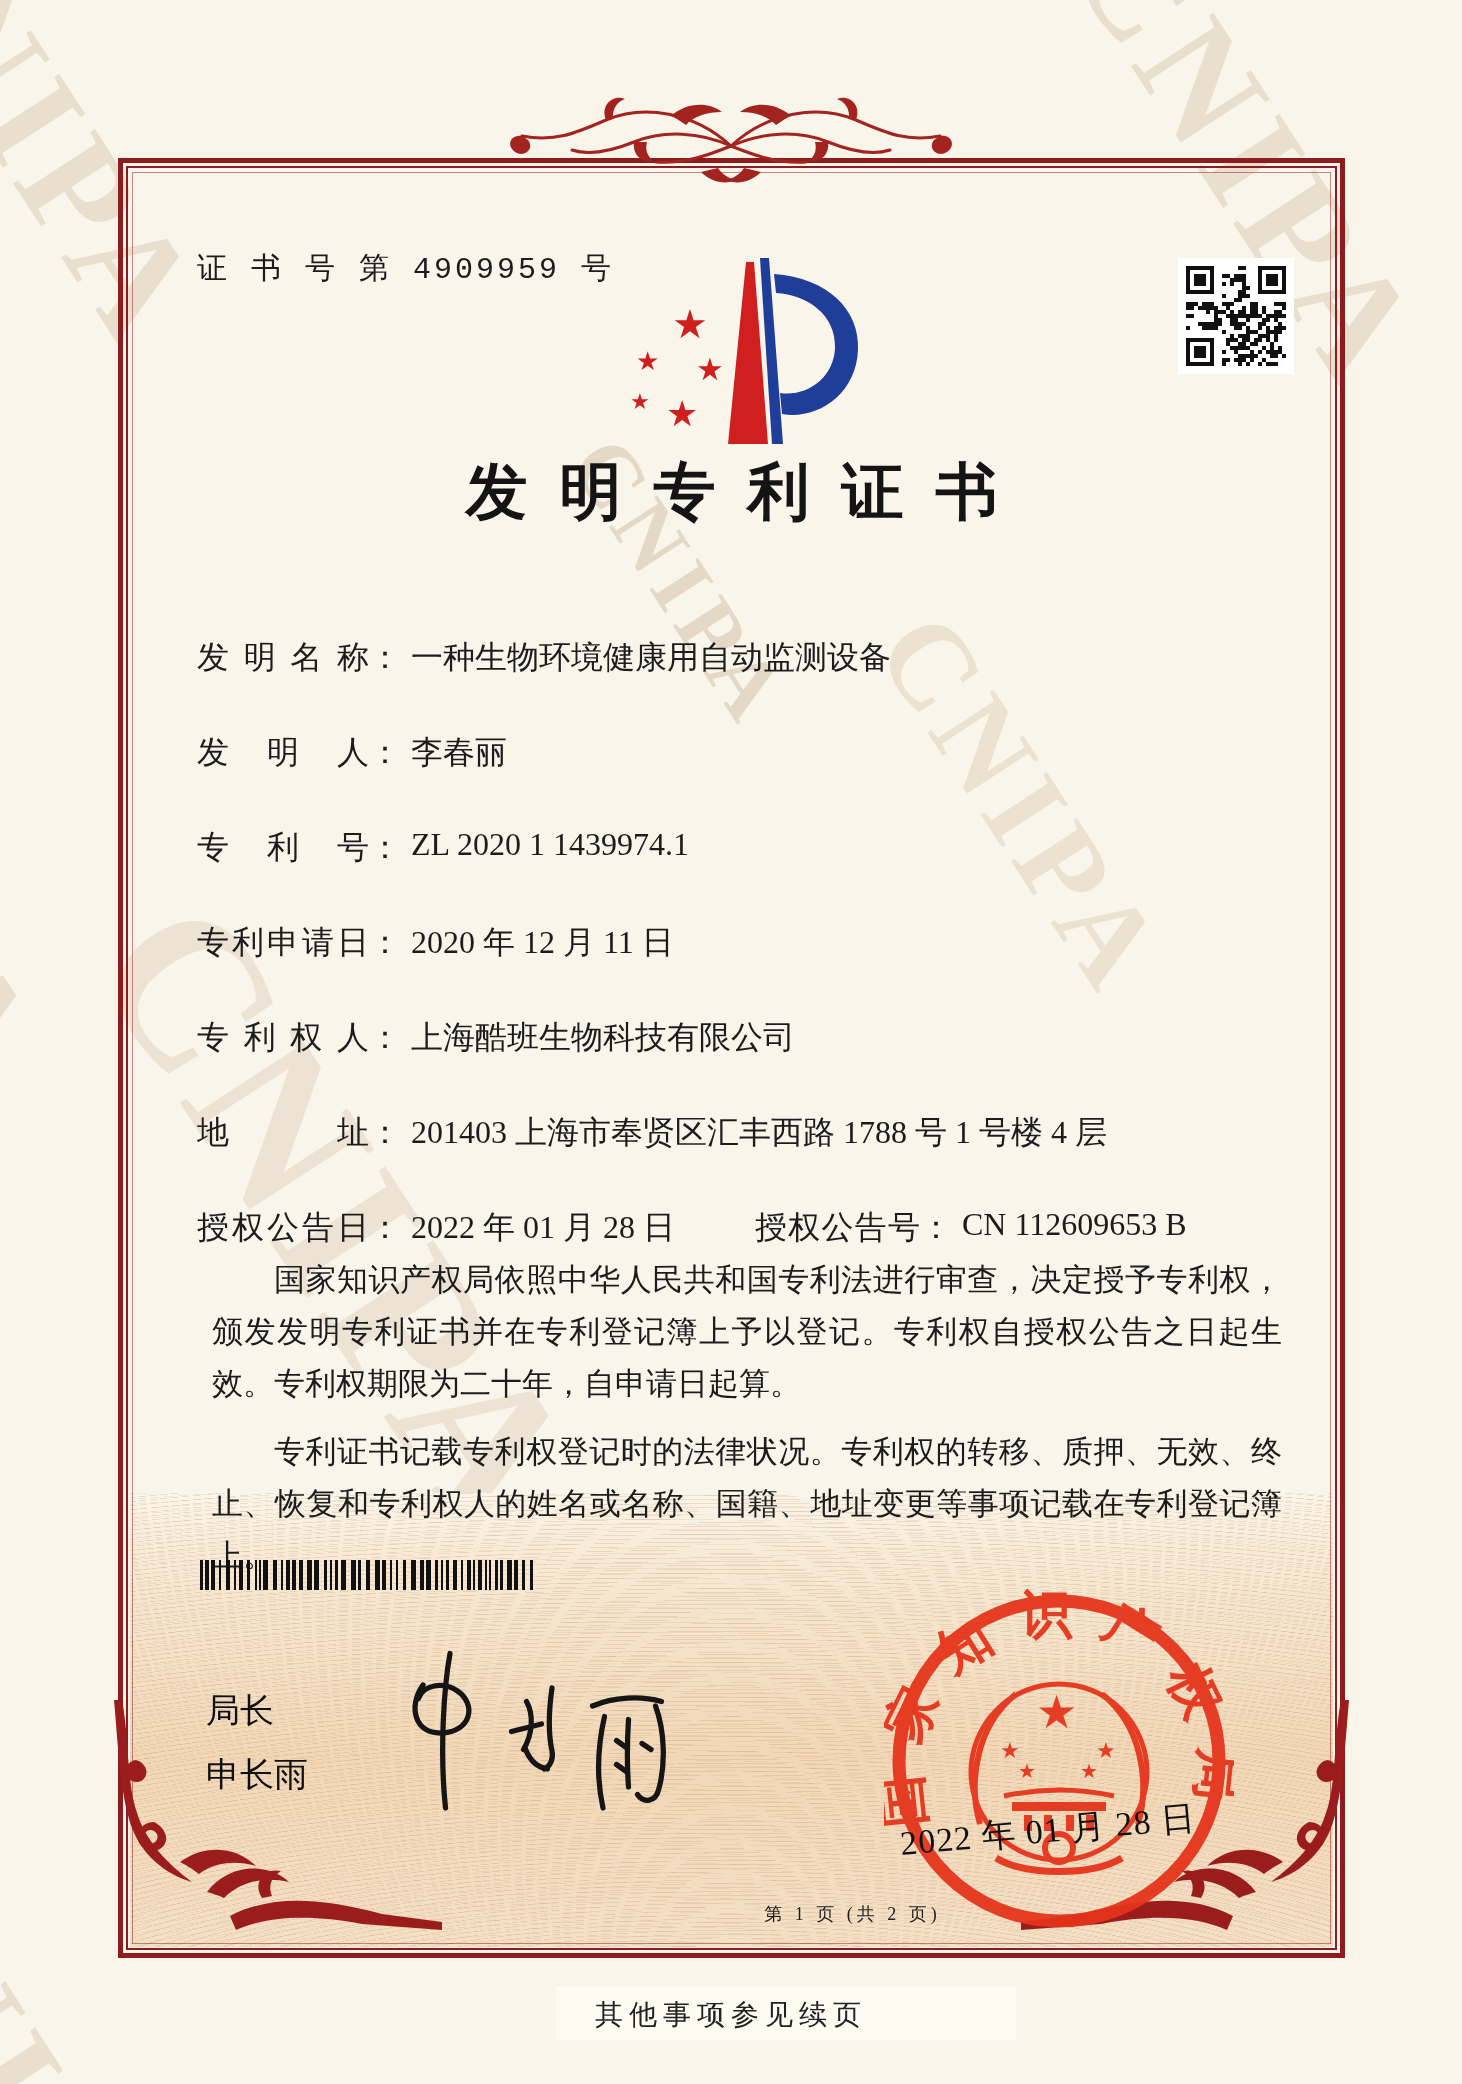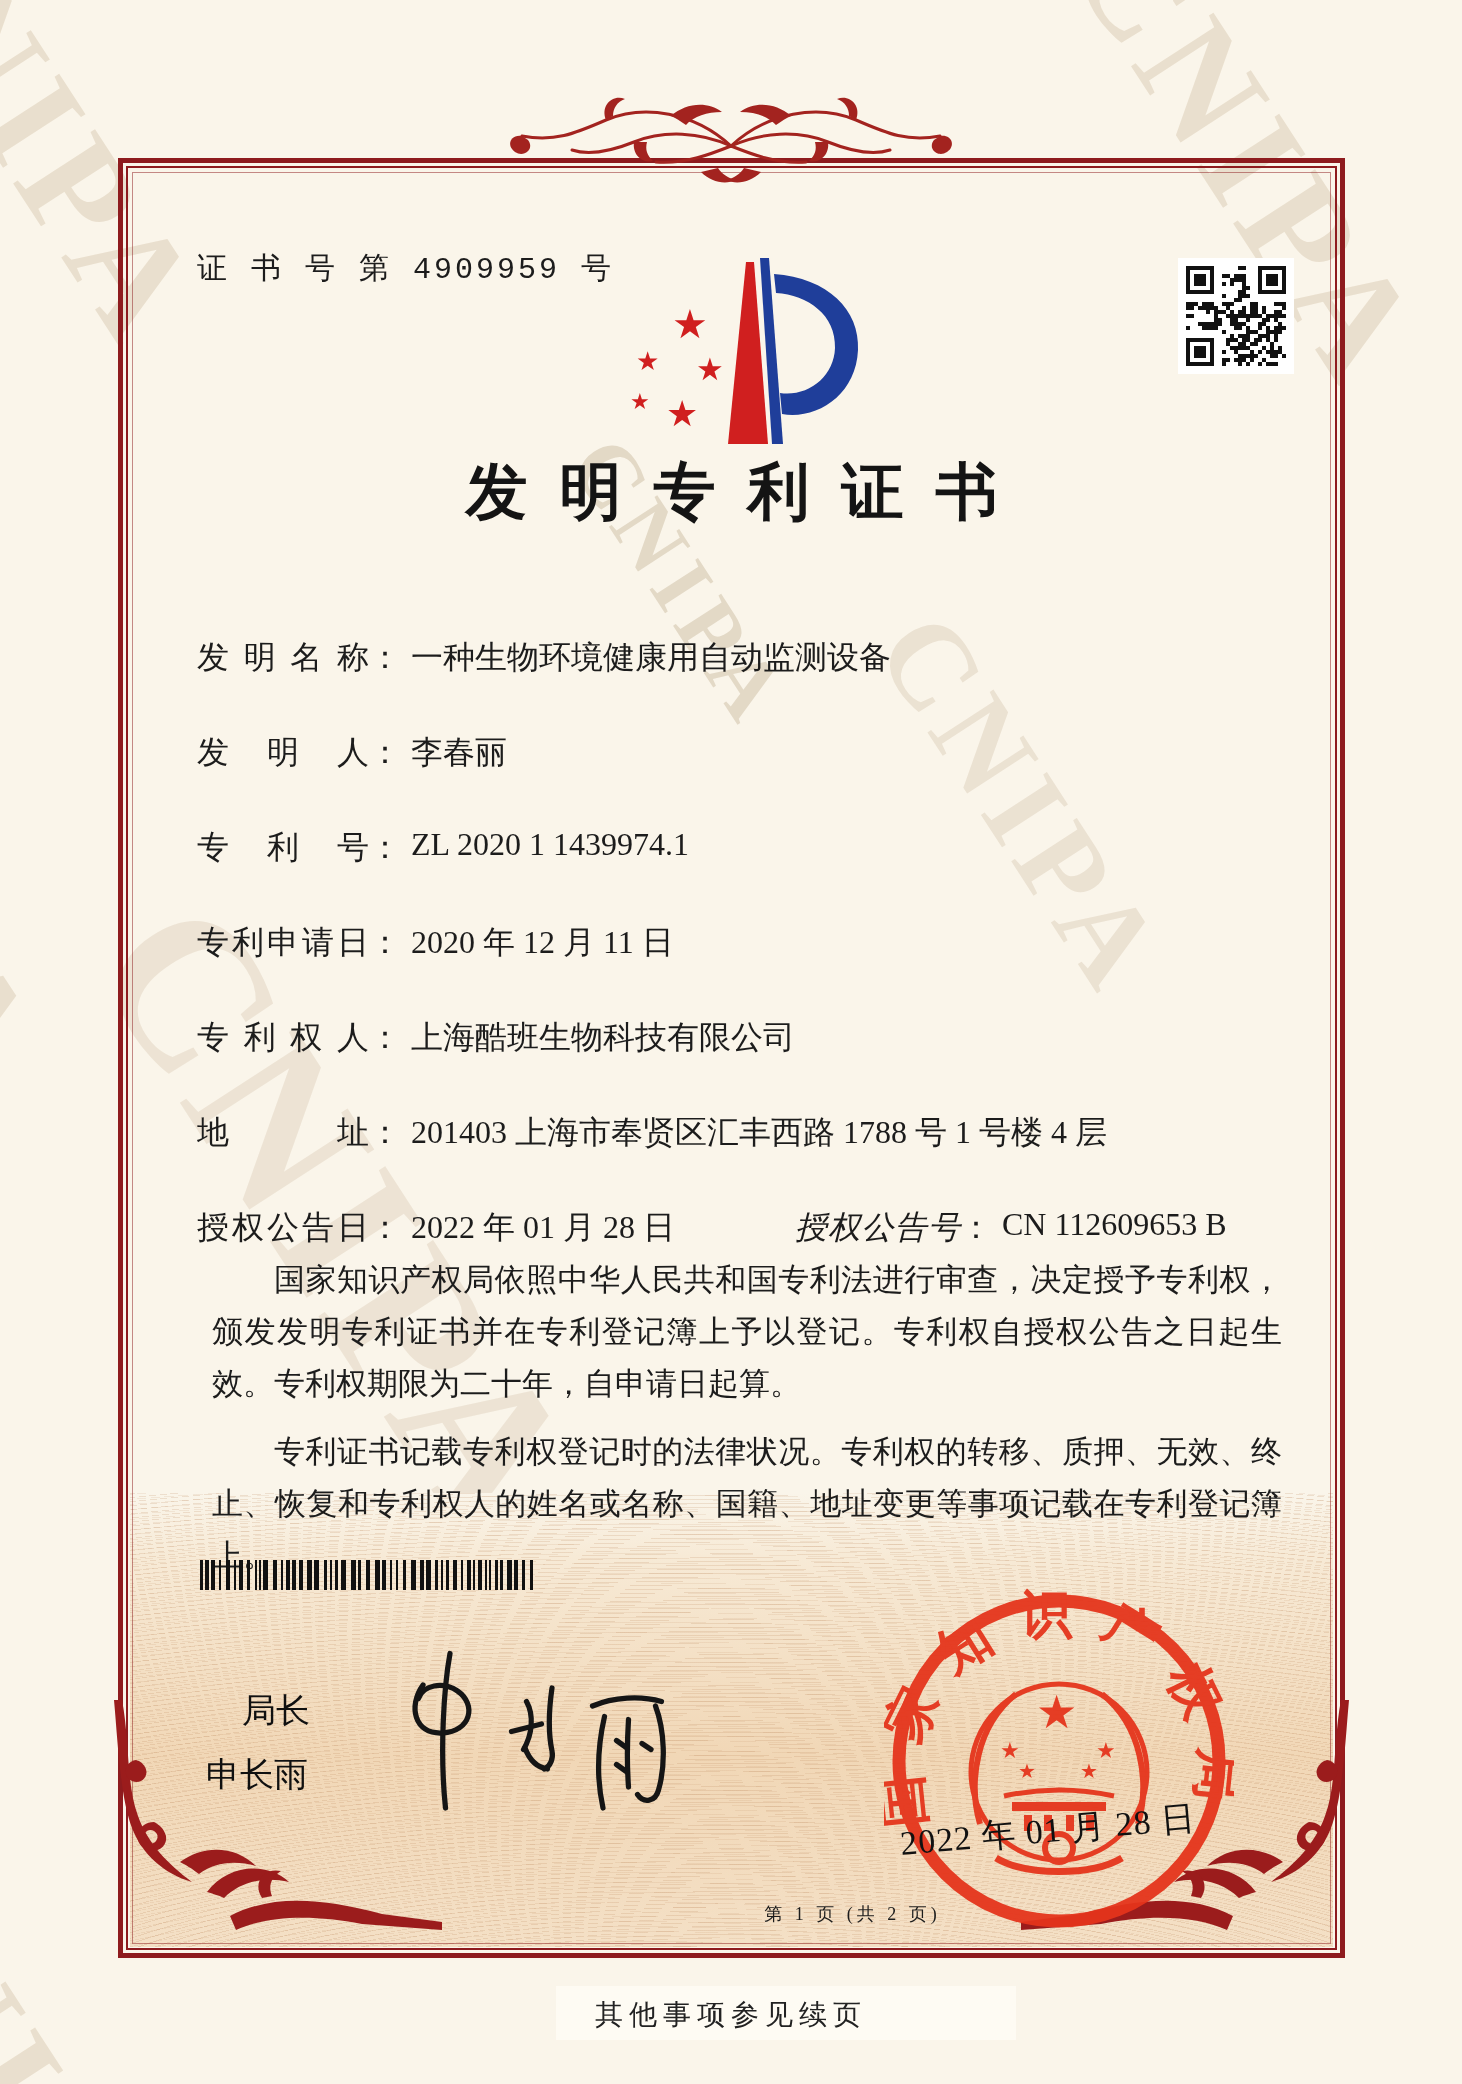--- a/index.html
+++ b/index.html
@@ -40,30 +40,30 @@
   .logo{left:630px;top:246px;width:240px;height:202px;z-index:5;}
   .qr{left:1178px;top:258px;width:116px;height:116px;z-index:5;background:#fff;padding:3px;box-sizing:border-box;}
   .title{left:130px;top:450px;width:1203px;text-align:center;font-size:62px;font-weight:bold;
          letter-spacing:32px;text-indent:32px;color:#141414;z-index:5;}
 
   
   .row{left:197px;font-size:32px;color:#1C1C1C;z-index:5;white-space:nowrap;}
   .row .lab{display:inline-block;width:172px;text-align:justify;text-align-last:justify;vertical-align:top;}
   .row .col{display:inline-block;vertical-align:top;}
   .row .val{display:inline-block;margin-left:10px;vertical-align:top;}
-  .row .lab2{display:inline-block;width:165px;margin-left:120px;text-align:justify;text-align-last:justify;vertical-align:top;font-style:italic;}
+  .row .lab2{display:inline-block;width:165px;margin-left:80px;text-align:justify;text-align-last:justify;vertical-align:top;}
 
   
   .paras{left:196px;top:1238px;width:1102px;font-size:31px;line-height:52px;color:#1C1C1C;
          text-align:justify;z-index:5;}
   .paras p{margin:16px;text-indent:2em;}
 
   
   .barcode{left:200px;top:1560px;width:335px;height:30px;z-index:5;}
-  .off-title{left:206px;top:1688px;font-size:34px;font-family:"Liberation Sans","DejaVu Sans",sans-serif;color:#101010;z-index:5;margin-left:36px;}
+  .off-title{left:206px;top:1688px;font-size:34px;font-family:"Liberation Sans","DejaVu Sans",sans-serif;color:#101010;z-index:5;}
   .off-name{left:206px;top:1752px;font-size:34px;font-family:"Liberation Sans","DejaVu Sans",sans-serif;color:#101010;z-index:5;}
   .sig{left:378px;top:1636px;width:330px;height:185px;z-index:5;}
   .seal{left:884px;top:1586px;width:350px;height:350px;z-index:5;opacity:0.94;}
   .seal-date{left:898px;top:1808px;width:300px;text-align:center;font-size:34px;letter-spacing:1px;
              color:#111;transform:rotate(-5deg);z-index:6;white-space:nowrap;}
   .pagenum{left:130px;top:1902px;width:1445px;text-align:center;font-size:18px;letter-spacing:4px;color:#1C1C1C;z-index:5;}
 
   .footer-strip{left:556px;top:1986px;width:460px;height:54px;background:rgba(254,251,244,0.85);z-index:2;}
   .footer-note{left:0;top:1996px;width:1462px;text-align:center;font-size:28px;letter-spacing:6px;color:#222;z-index:5;}
 </style>

